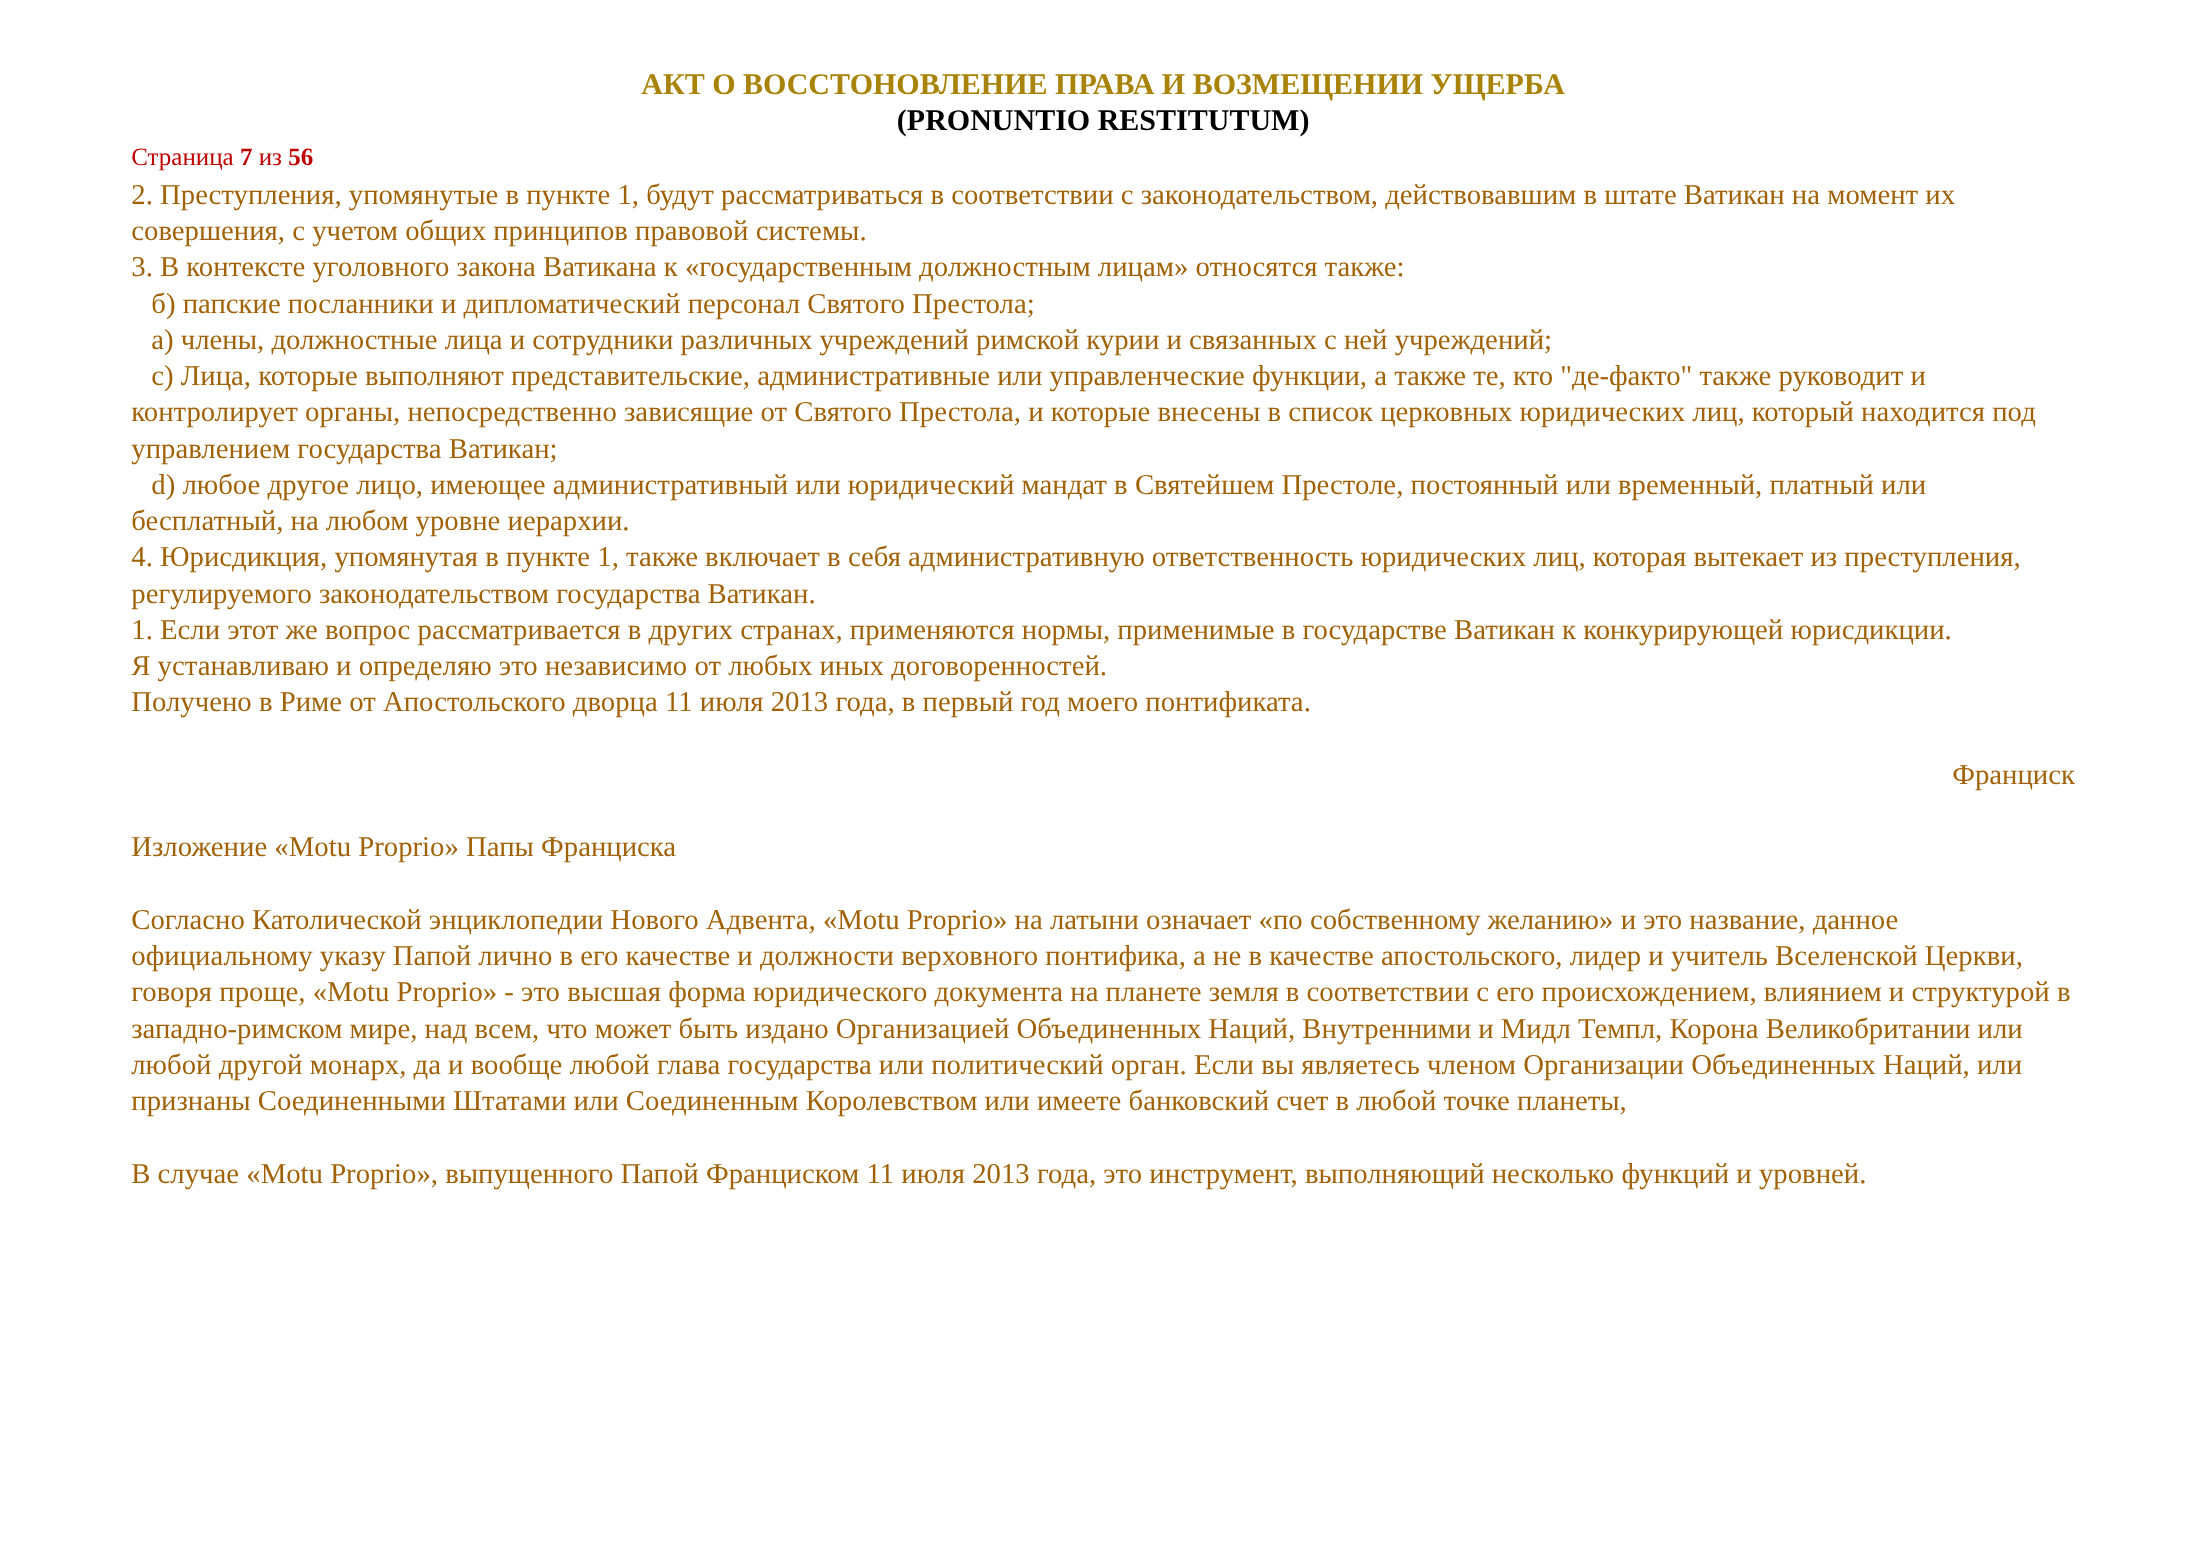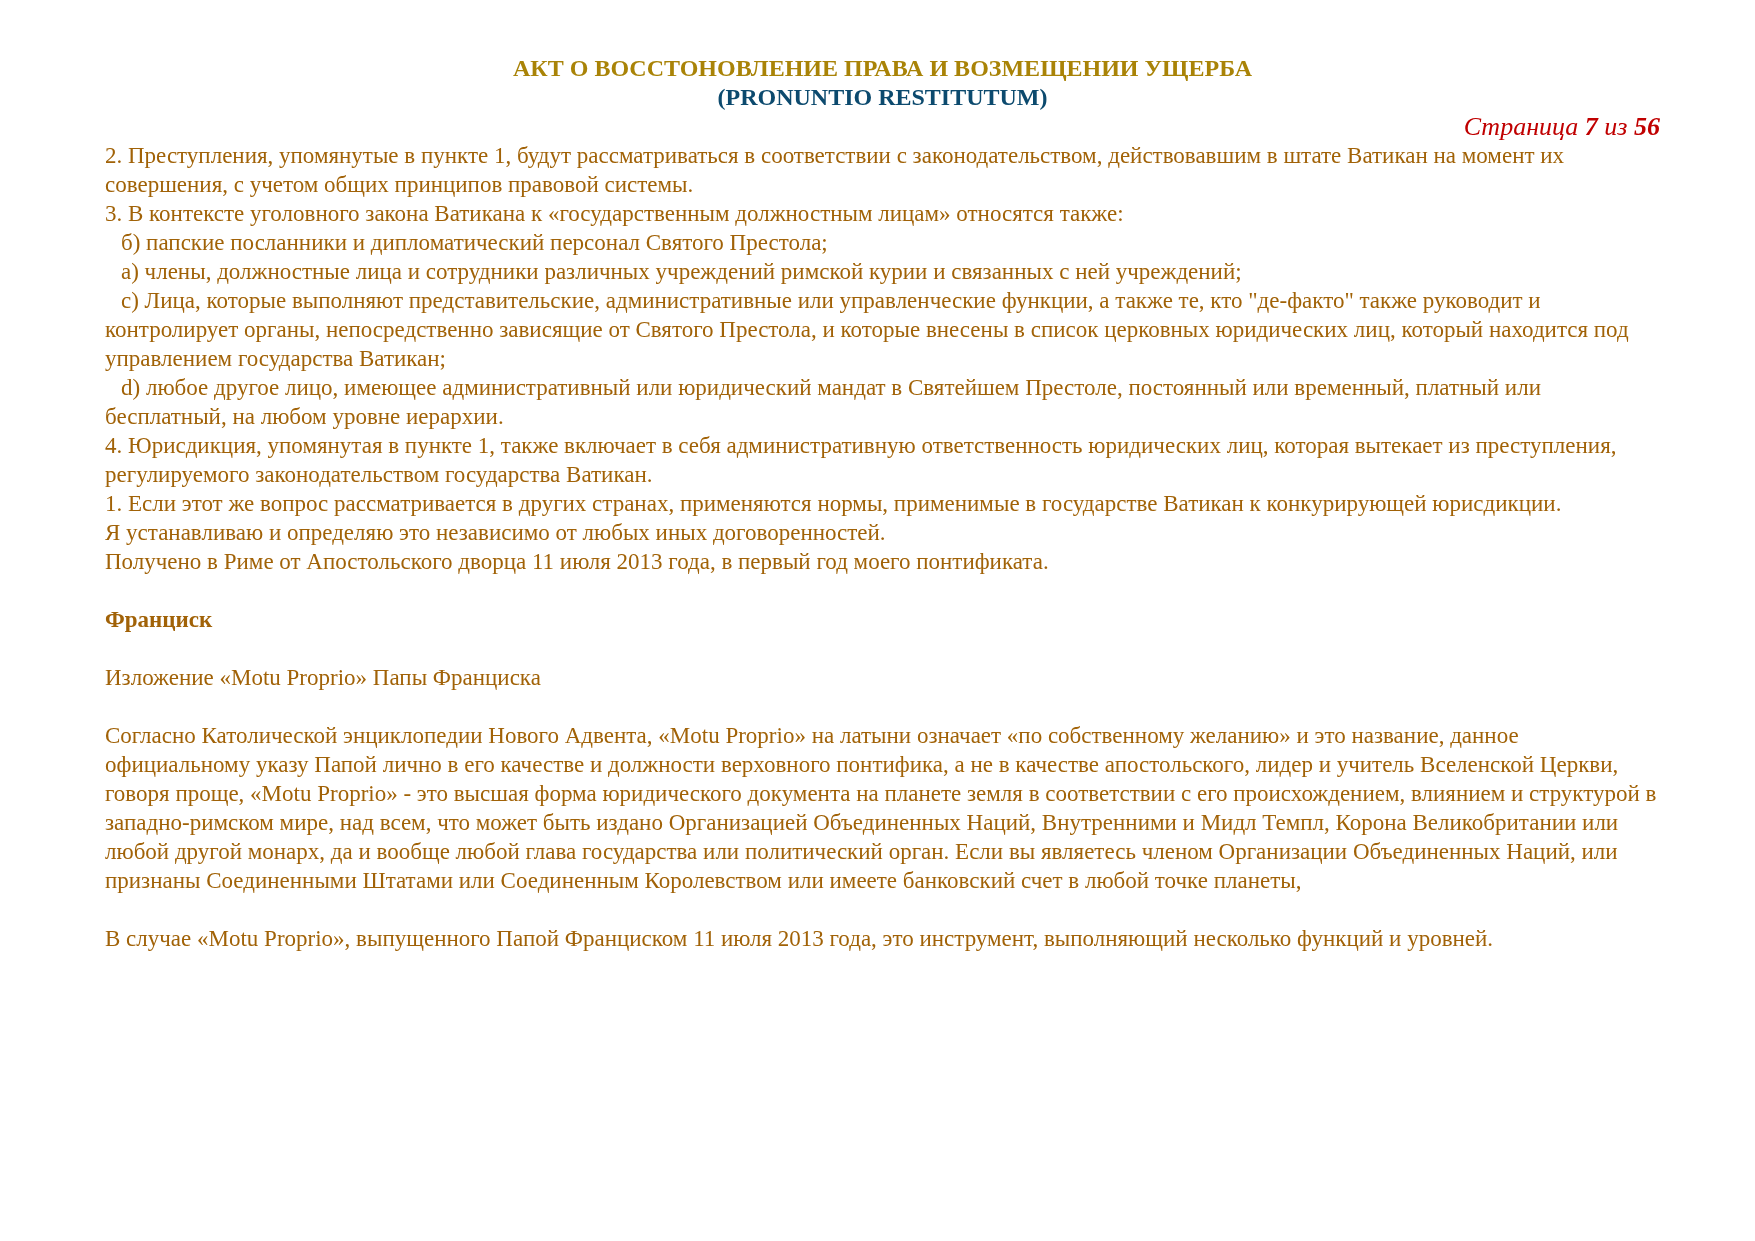--- a/index.html
+++ b/index.html
@@ -19,48 +19,47 @@
     padding: 54px 95px 0 105px;
   }
   .title-line {
     text-align: center;
     font-weight: bold;
     font-size: 24px;
     line-height: 29px;
     color: #a98307;
   }
   .page-line {
-    text-align: right;
-    font-size: 26px;
+    text-align: left;
+    font-size: 20px;
     line-height: 29px;
     color: #c00000;
-    font-style: italic;
   }
   .page-line span, .page-line b { white-space: pre; }
   .doc-body { margin-top: 0; }
   .para {
     margin: 0;
     font-size: 23px;
     line-height: 29px;
     text-align: left;
     color: #a16207;
   }
   .para.item { text-indent: 16px; }
   .para.center-bold {
-    text-align: left;
-    font-weight: bold;
+    text-align: right;
+    font-weight: normal;
   }
   .para.spacer { min-height: 29px; }
 </style>
 </head>
 <body>
 
 <div class="page">
   <div class="title-line" style="color: rgb(169, 131, 7); font-family: Liberation Serif, serif;">АКТ О ВОССТОНОВЛЕНИЕ ПРАВА И ВОЗМЕЩЕНИИ УЩЕРБА</div>
-  <div class="title-line" style="color: #0c4a6e;">(PRONUNTIO RESTITUTUM)</div>
+  <div class="title-line" style="color: #000000;">(PRONUNTIO RESTITUTUM)</div>
   <div class="page-line" style="color: rgb(192, 0, 0);"><span>Страница</span><span> </span><b>7</b><span> </span><span>из</span><span> </span><b>56</b></div>
 
   <div class="doc-body">
       <p class="para body">2. Преступления, упомянутые в пункте 1, будут рассматриваться в соответствии с законодательством, действовавшим в штате Ватикан на момент их совершения, с учетом общих принципов правовой системы.</p>
       <p class="para body">3. В контексте уголовного закона Ватикана к «государственным должностным лицам» относятся также:</p>
       <p class="para item">б) папские посланники и дипломатический персонал Святого Престола;</p>
       <p class="para item">а) члены, должностные лица и сотрудники различных учреждений римской курии и связанных с ней учреждений;</p>
       <p class="para item">с) Лица, которые выполняют представительские, административные или управленческие функции, а также те, кто "де-факто" также руководит и контролирует органы, непосредственно зависящие от Святого Престола, и которые внесены в список церковных юридических лиц, который находится под управлением государства Ватикан;</p>
       <p class="para item">d) любое другое лицо, имеющее административный или юридический мандат в Святейшем Престоле, постоянный или временный, платный или бесплатный, на любом уровне иерархии.</p>
       <p class="para body">4. Юрисдикция, упомянутая в пункте 1, также включает в себя административную ответственность юридических лиц, которая вытекает из преступления, регулируемого законодательством государства Ватикан.</p>

